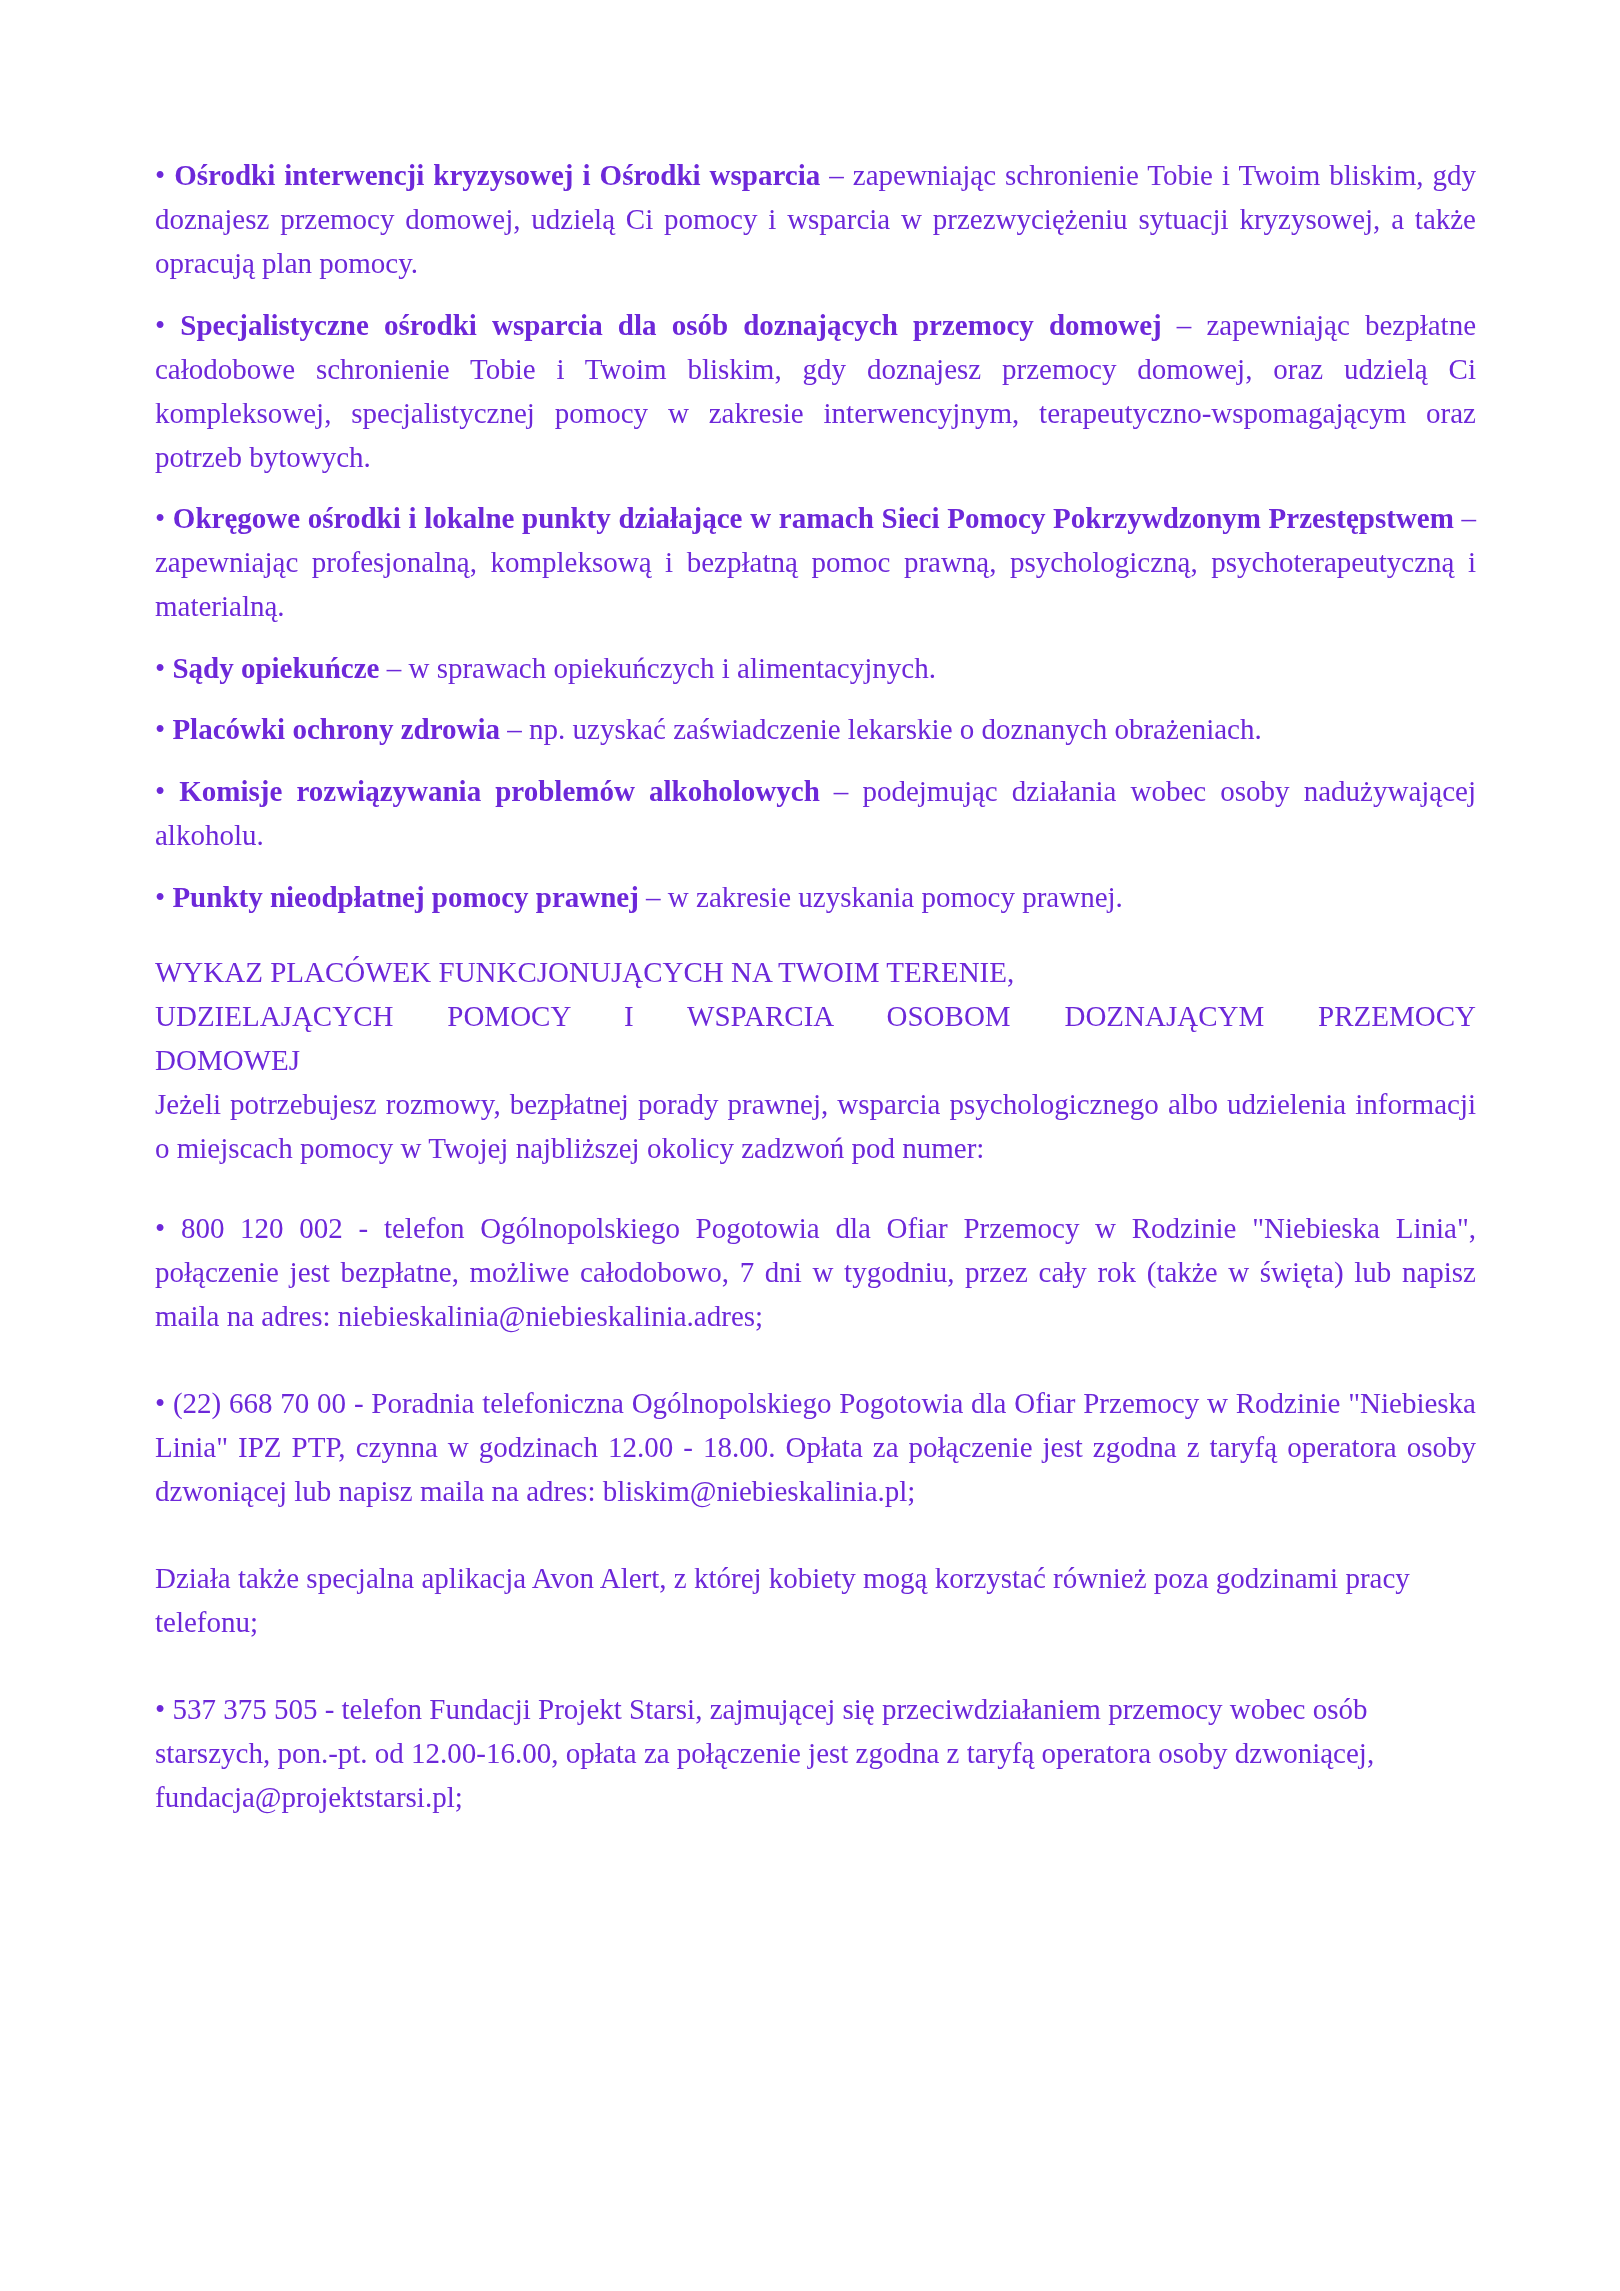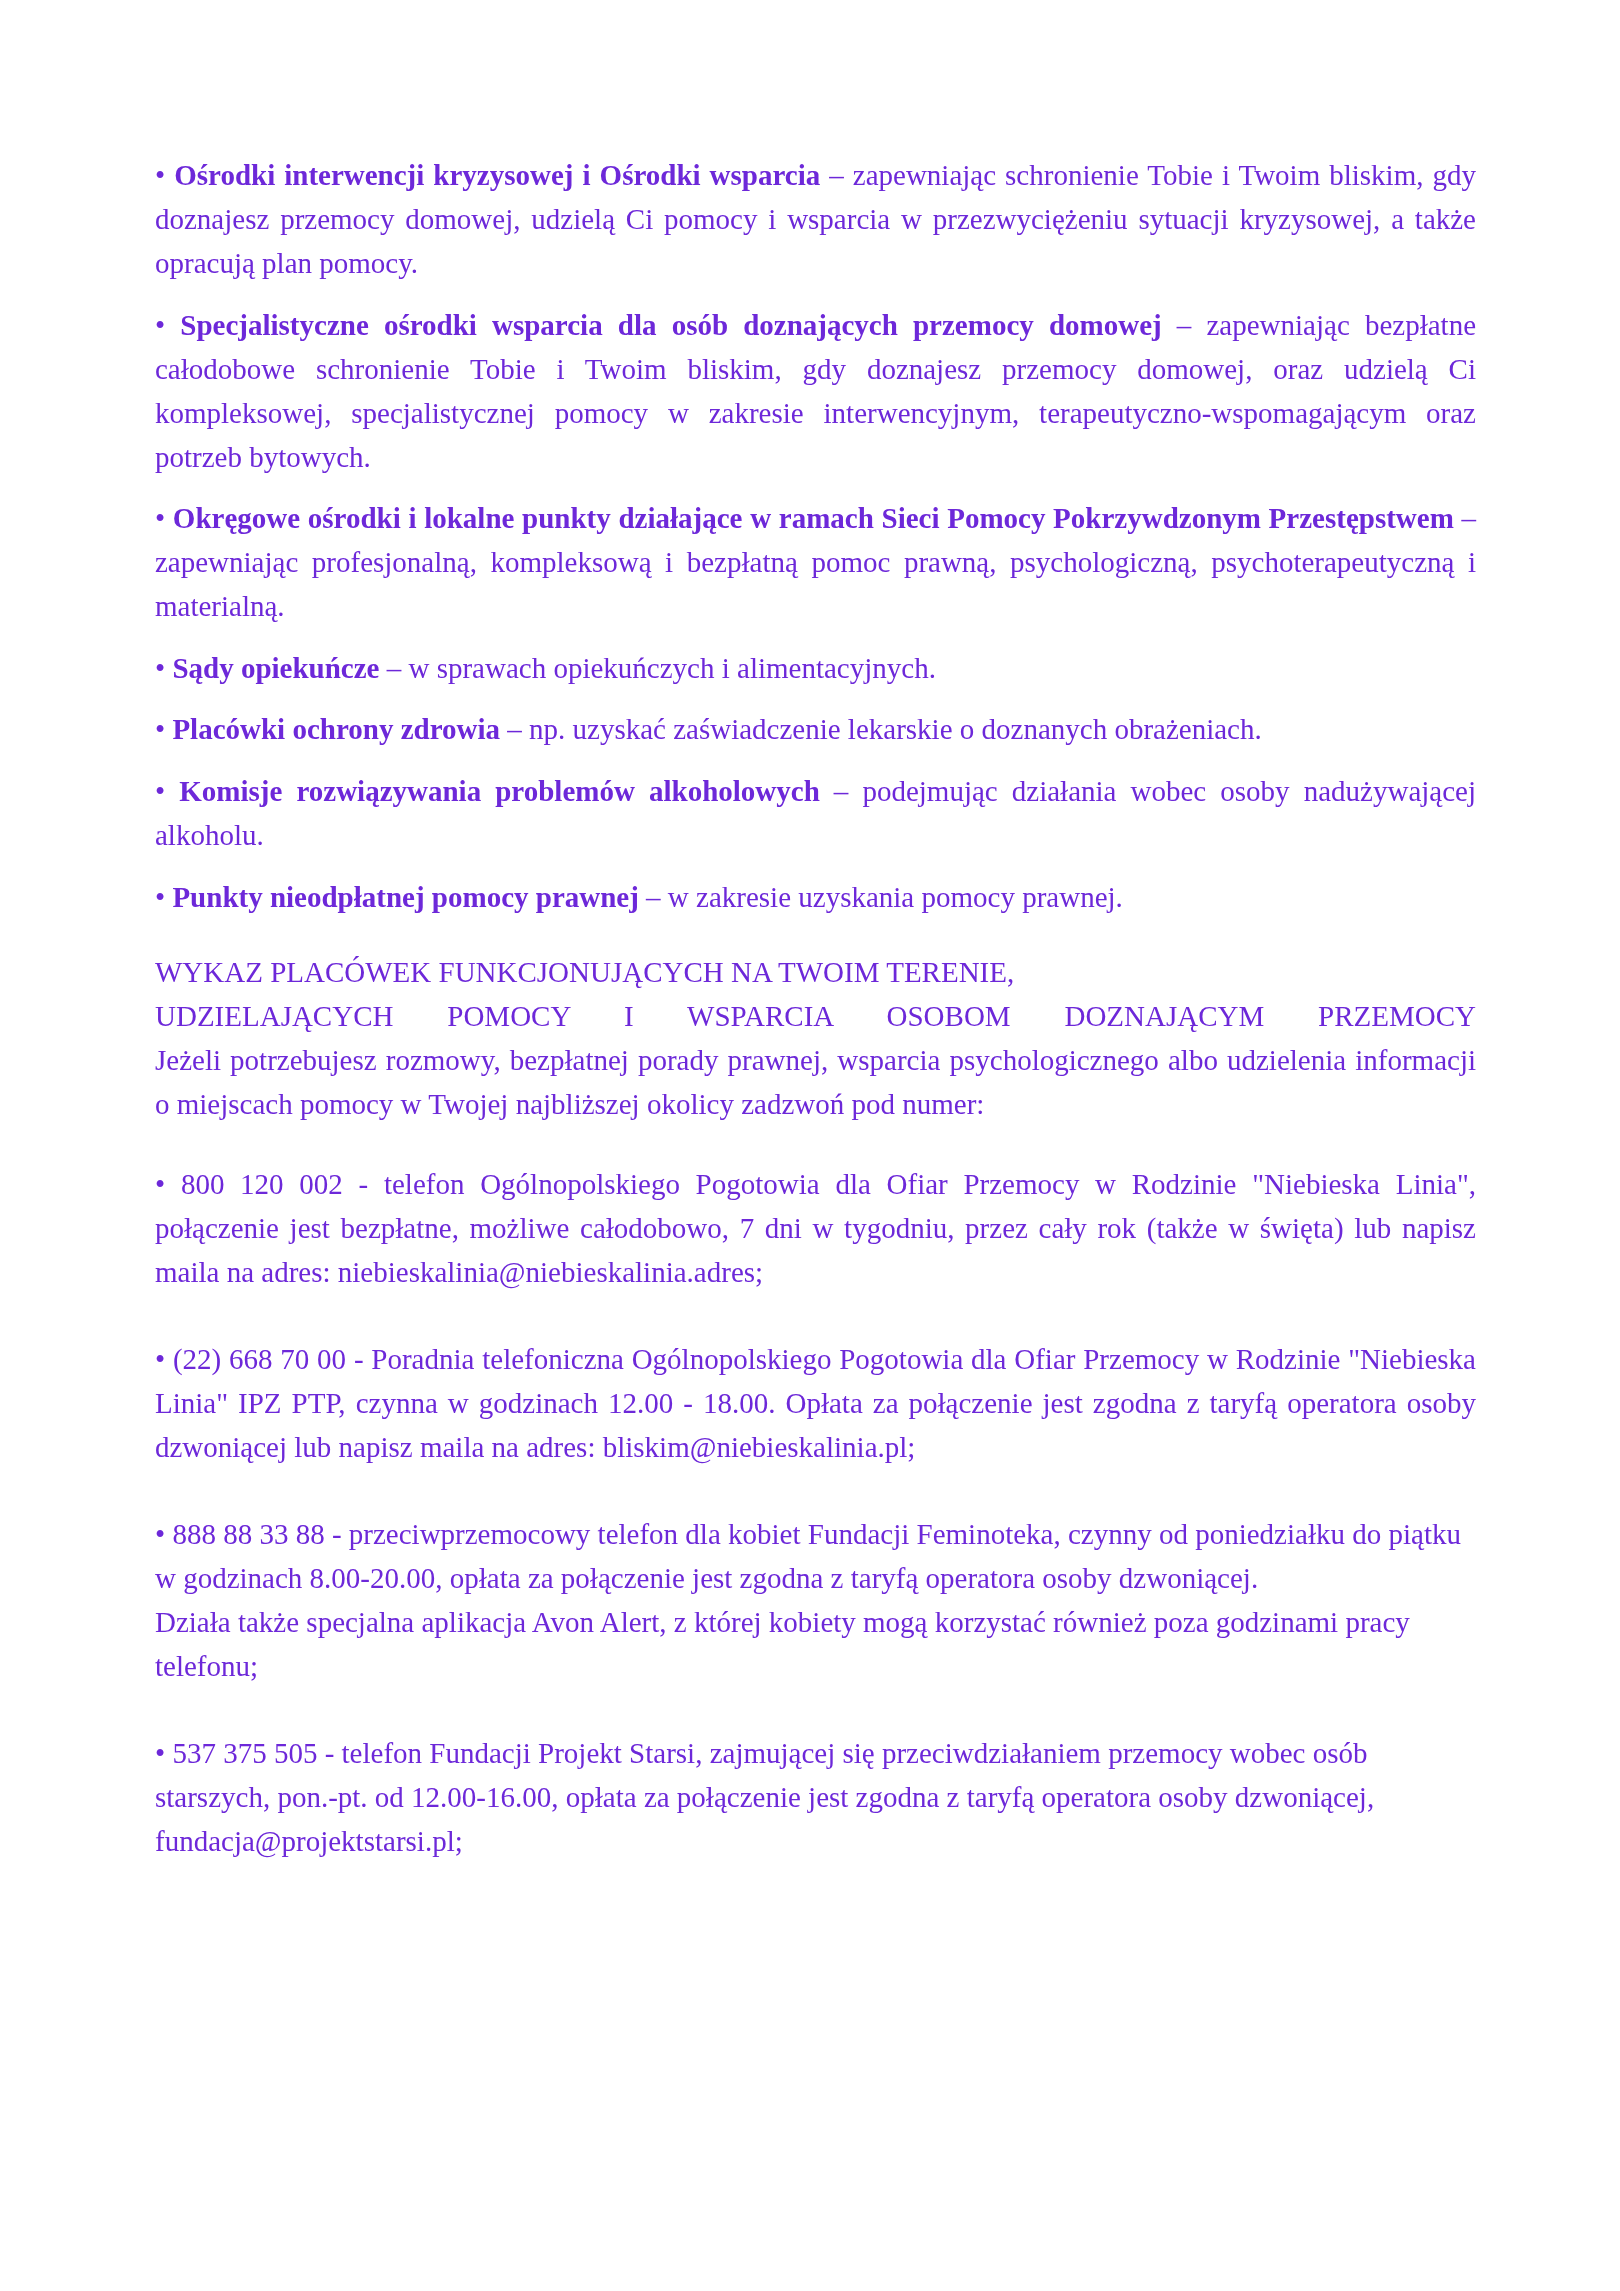--- a/index.html
+++ b/index.html
@@ -53,35 +53,33 @@
       <span>• </span><span class="bold">Komisje rozwiązywania problemów alkoholowych</span><span> – podejmując działania wobec osoby nadużywającej alkoholu.</span>
     </p>
     <p class="justify">
       <span>• </span><span class="bold">Punkty nieodpłatnej pomocy prawnej</span><span> – w zakresie uzyskania pomocy prawnej.</span>
     </p>
   </div>
 
   <div class="heading" style="margin-top:31px;">
     <span>WYKAZ PLACÓWEK FUNKCJONUJĄCYCH NA TWOIM TERENIE,</span>
     <span class="justify-line">UDZIELAJĄCYCH POMOCY I WSPARCIA OSOBOM DOZNAJĄCYM PRZEMOCY</span>
+    <span>DOMOWEJ</span>
   </div>
 
   <p class="justify" style="margin-bottom:36px;">Jeżeli potrzebujesz rozmowy, bezpłatnej porady prawnej, wsparcia psychologicznego albo udzielenia informacji o miejscach pomocy w Twojej najbliższej okolicy zadzwoń pod numer:</p>
 
   <div>
     <p class="contact j">
       <span>• </span><span>800 120 002</span><span> - telefon Ogólnopolskiego Pogotowia dla Ofiar Przemocy w Rodzinie "Niebieska Linia", połączenie jest bezpłatne, możliwe całodobowo, 7 dni w tygodniu, przez cały rok (także w święta) lub napisz maila na adres: </span><span>niebieskalinia@niebieskalinia.adres</span><span>;</span>
     </p>
     <p class="contact j">
       <span>• </span><span>(22) 668 70 00</span><span> - Poradnia telefoniczna Ogólnopolskiego Pogotowia dla Ofiar Przemocy w Rodzinie "Niebieska Linia" IPZ PTP, czynna w godzinach 12.00 - 18.00. Opłata za połączenie jest zgodna z taryfą operatora osoby dzwoniącej lub napisz maila na adres: </span><span>bliskim@niebieskalinia.pl</span><span>;</span>
     </p>
     <div class="contact">
-      <p>
-        <span>• </span><span>888 88 33 88</span><span> - przeciwprzemocowy telefon dla kobiet Fundacji Feminoteka, czynny od poniedziałku do  piątku w godzinach 8.00-20.00, opłata za połączenie jest zgodna z taryfą operatora osoby dzwoniącej.</span>
-      </p>
       <p>Działa także specjalna aplikacja Avon Alert, z której kobiety mogą korzystać również poza godzinami pracy telefonu;</p>
     </div>
     <p class="contact">
       <span>• </span><span>537 375 505</span><span> - telefon Fundacji Projekt Starsi, zajmującej się przeciwdziałaniem przemocy wobec osób starszych, pon.-pt. od 12.00-16.00, opłata za połączenie jest zgodna z taryfą operatora osoby dzwoniącej, </span><span>fundacja@projektstarsi.pl</span><span>;</span>
     </p>
   </div>
 
 </div>
 
 

